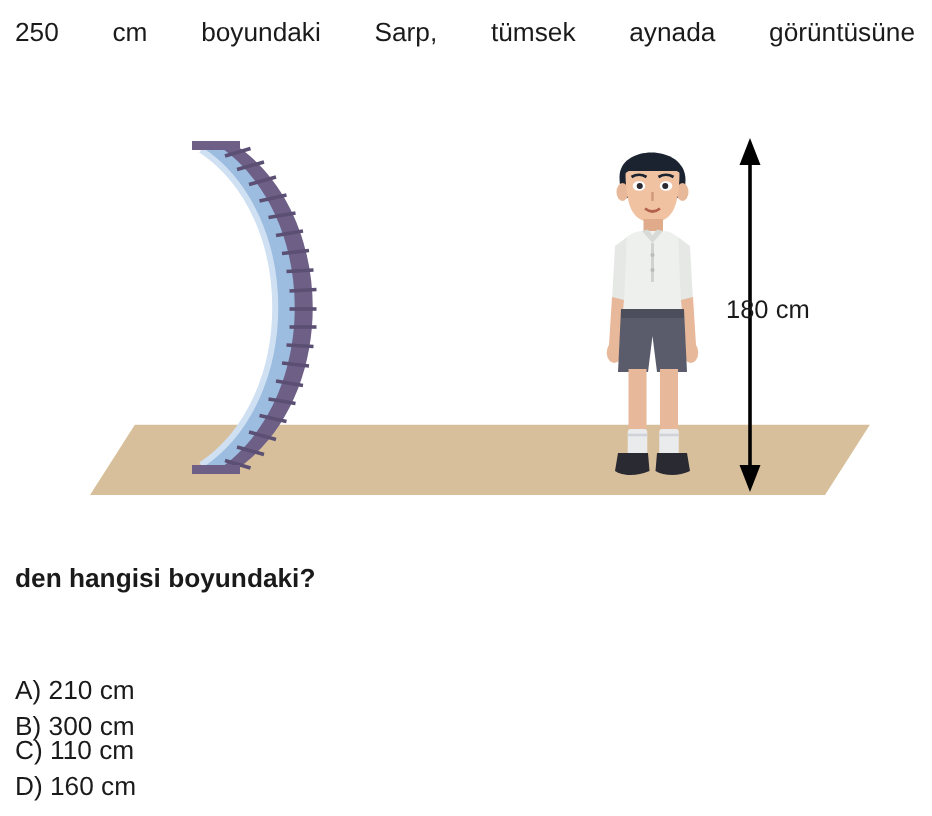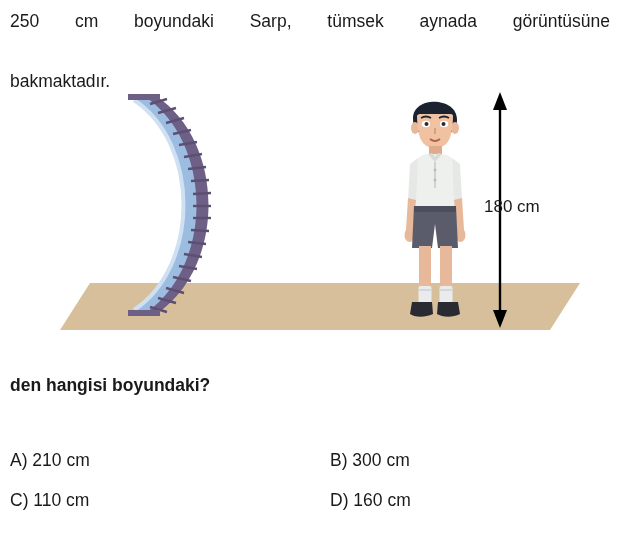--- a/index.html
+++ b/index.html
@@ -108,37 +108,37 @@
   .options {
     position: absolute;
     left: 10px;
     top: 448px;
     width: 600px;
   }
   .opt-row {
     display: flex;
     height: 40px;
     align-items: flex-start;
+    flex-direction: column;
   }
   .opt {
     font-size: 17.5px;
     line-height: 24px;
     white-space: nowrap;
   }
   .opt.col-a { width: 320px; }
   .opt.col-b { width: 280px; }
 </style>
 </head>
 <body>
 
 <div class="page">
 
   <div class="stem">
     <span class="line1">250 cm boyundaki Sarp, tümsek aynada görüntüsüne</span>
-    <span class="line2">bakmaktadır.</span>
   </div>
 
   <div class="figure">
 
     <svg class="ground" viewBox="0 0 520 47">
       <polygon points="30,0 520,0 490,47 0,47" fill="#d8bf9b"></polygon>
     </svg>
 
     <svg class="mirror" viewBox="0 0 130 230">
 

